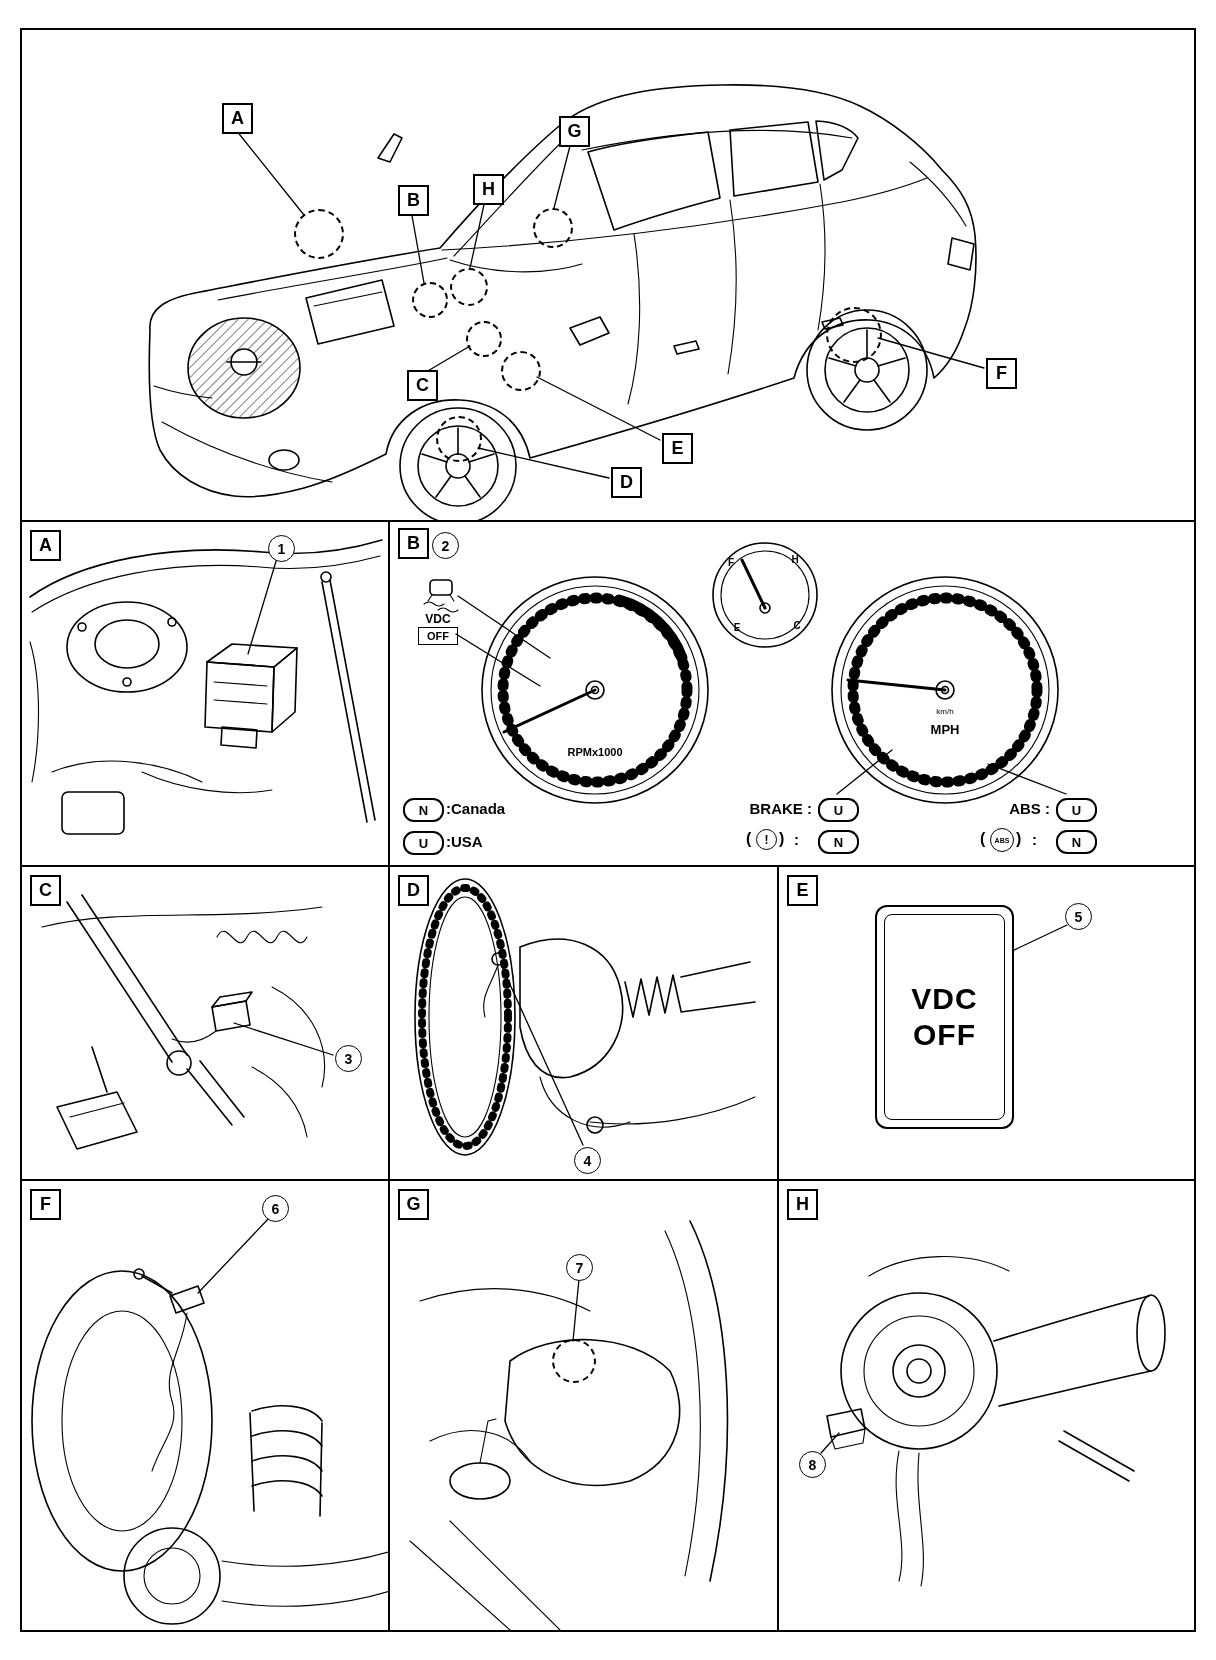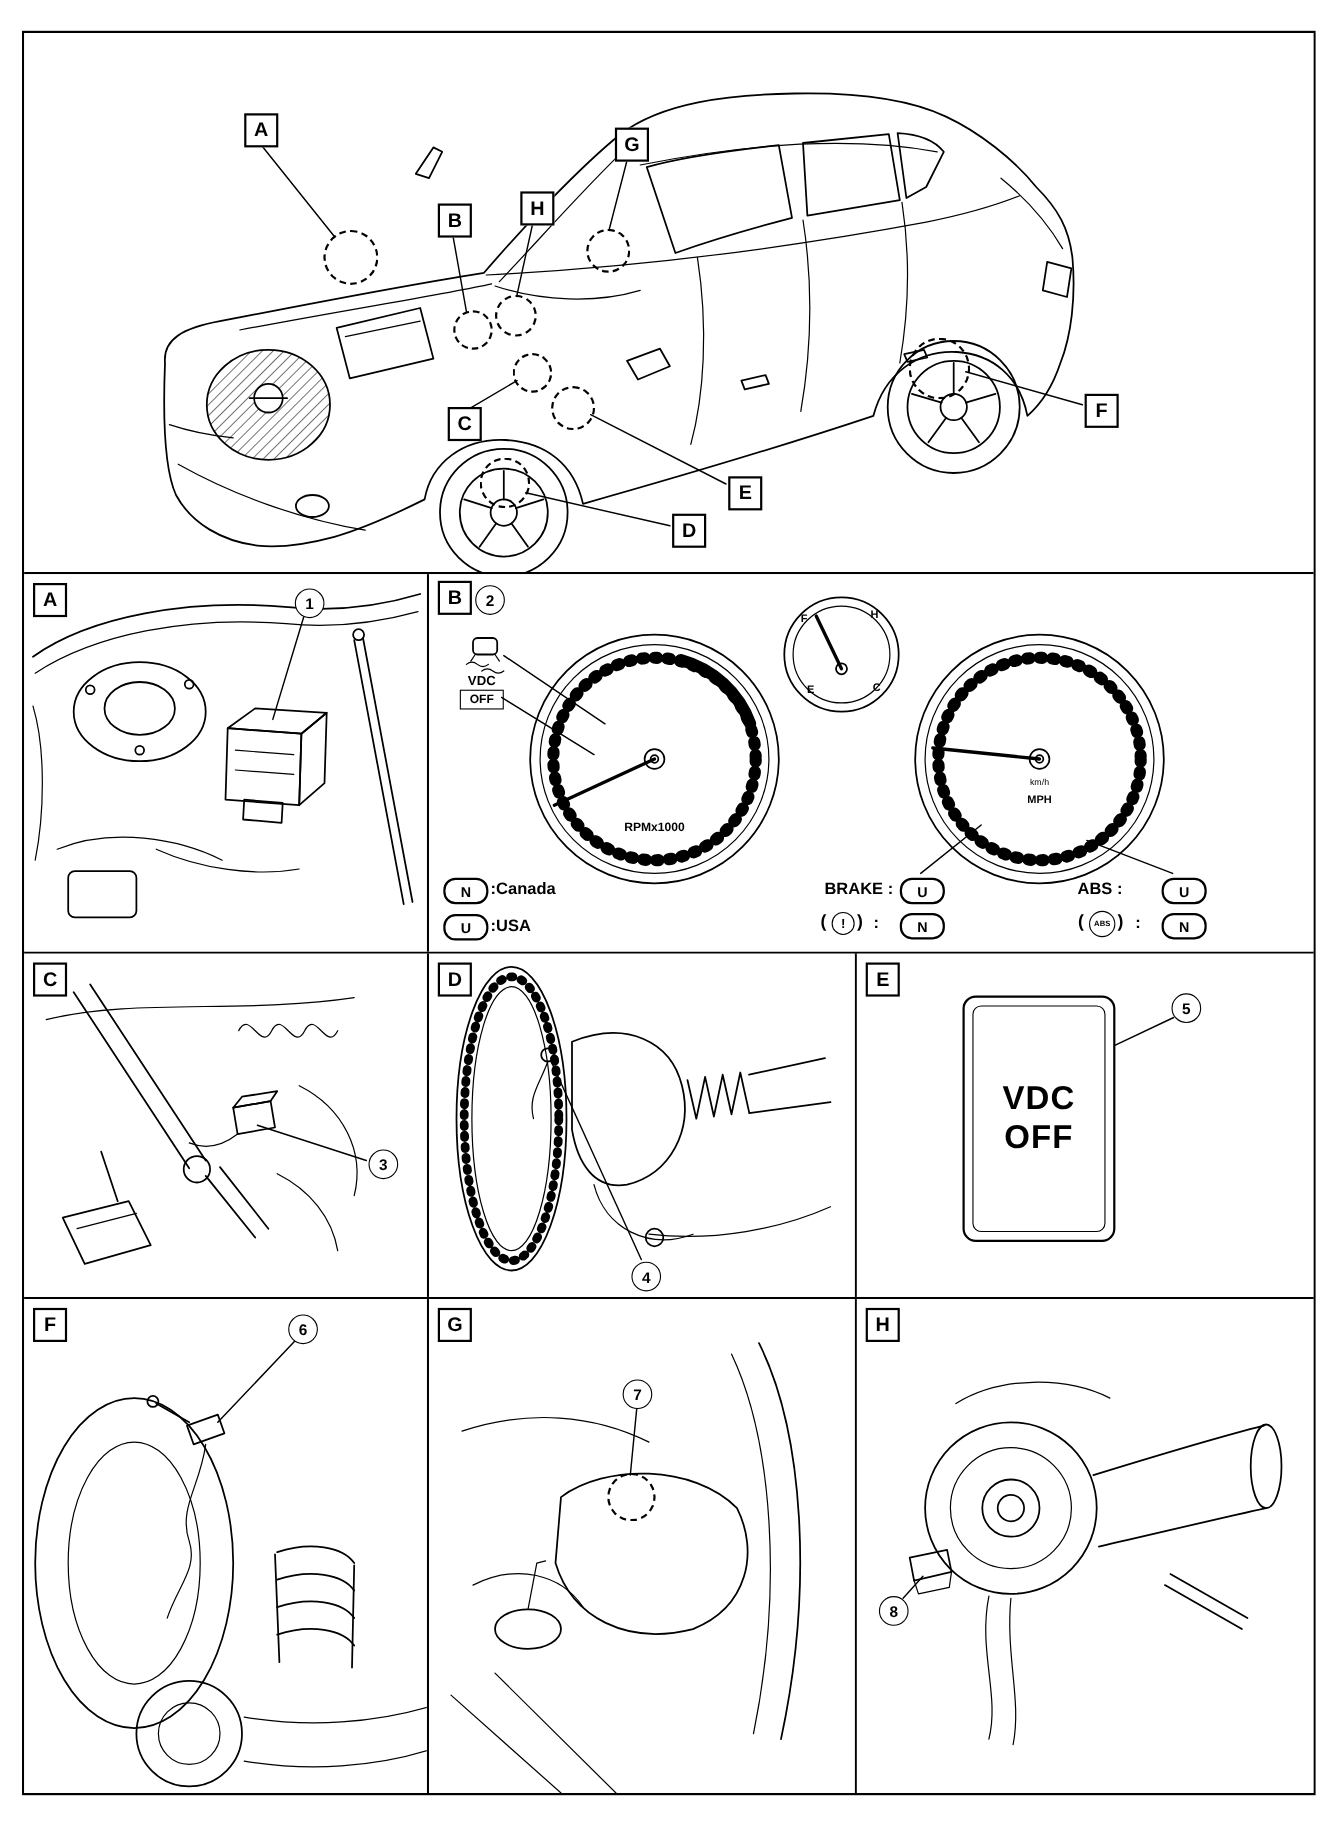--- a/index.html
+++ b/index.html
@@ -246,21 +246,21 @@
     <div class="txt ctr" style="left:28px;top:105px;width:38px;height:16px;border:1.6px solid #000;font-weight:bold;font-size:11px;line-height:16px;">OFF</div>
 
     <div class="txt ctr" style="left:145px;top:224px;width:120px;font-weight:bold;font-size:11px;">RPMx1000</div>
 
     <div class="txt ctr" style="left:334px;top:35px;width:14px;font-weight:bold;font-size:10px;">F</div>
     <div class="txt ctr" style="left:398px;top:32px;width:14px;font-weight:bold;font-size:10px;">H</div>
     <div class="txt ctr" style="left:340px;top:100px;width:14px;font-weight:bold;font-size:10px;">E</div>
     <div class="txt ctr" style="left:400px;top:98px;width:14px;font-weight:bold;font-size:10px;">C</div>
 
     <div class="txt ctr" style="left:525px;top:185px;width:60px;font-size:8px;">km/h</div>
-    <div class="txt ctr" style="left:515px;top:200px;width:80px;font-weight:bold;font-size:10px;">MPH</div>
+    <div class="txt ctr" style="left:515px;top:200px;width:80px;font-weight:bold;font-size:13px;">MPH</div>
 
     <div class="badge" style="left:13px;top:276px;">
           <span>N</span>
         </div>
     <div class="txt" style="left:56px;top:278px;font-weight:bold;font-size:15px;">:Canada</div>
     <div class="badge" style="left:13px;top:309px;">
           <span>U</span>
         </div>
     <div class="txt" style="left:56px;top:311px;font-weight:bold;font-size:15px;">:USA</div>
 
@@ -271,21 +271,21 @@
     <div class="txt" style="left:356px;top:308px;font-size:16px;font-weight:bold;">(</div>
     <div class="circle-icon" style="left:366px;top:307px;width:19px;height:19px;font-size:12px;">
           <span>!</span>
         </div>
     <div class="txt" style="left:389px;top:308px;font-size:16px;font-weight:bold;">)</div>
     <div class="txt" style="left:404px;top:309px;font-weight:bold;font-size:15px;">:</div>
     <div class="badge" style="left:428px;top:308px;">
           <span>N</span>
         </div>
 
-    <div class="txt" style="left:560px;top:278px;width:100px;text-align:center;font-weight:bold;font-size:15px;">ABS :</div>
+    <div class="txt" style="left:560px;top:278px;width:100px;text-align:right;font-weight:bold;font-size:15px;">ABS :</div>
     <div class="badge" style="left:666px;top:276px;">
           <span>U</span>
         </div>
     <div class="txt" style="left:590px;top:308px;font-size:16px;font-weight:bold;">(</div>
     <div class="circle-icon" style="left:600px;top:306px;width:22px;height:22px;font-size:7px;">
           <span>ABS</span>
         </div>
     <div class="txt" style="left:626px;top:308px;font-size:16px;font-weight:bold;">)</div>
     <div class="txt" style="left:642px;top:309px;font-weight:bold;font-size:15px;">:</div>
     <div class="badge" style="left:666px;top:308px;">

